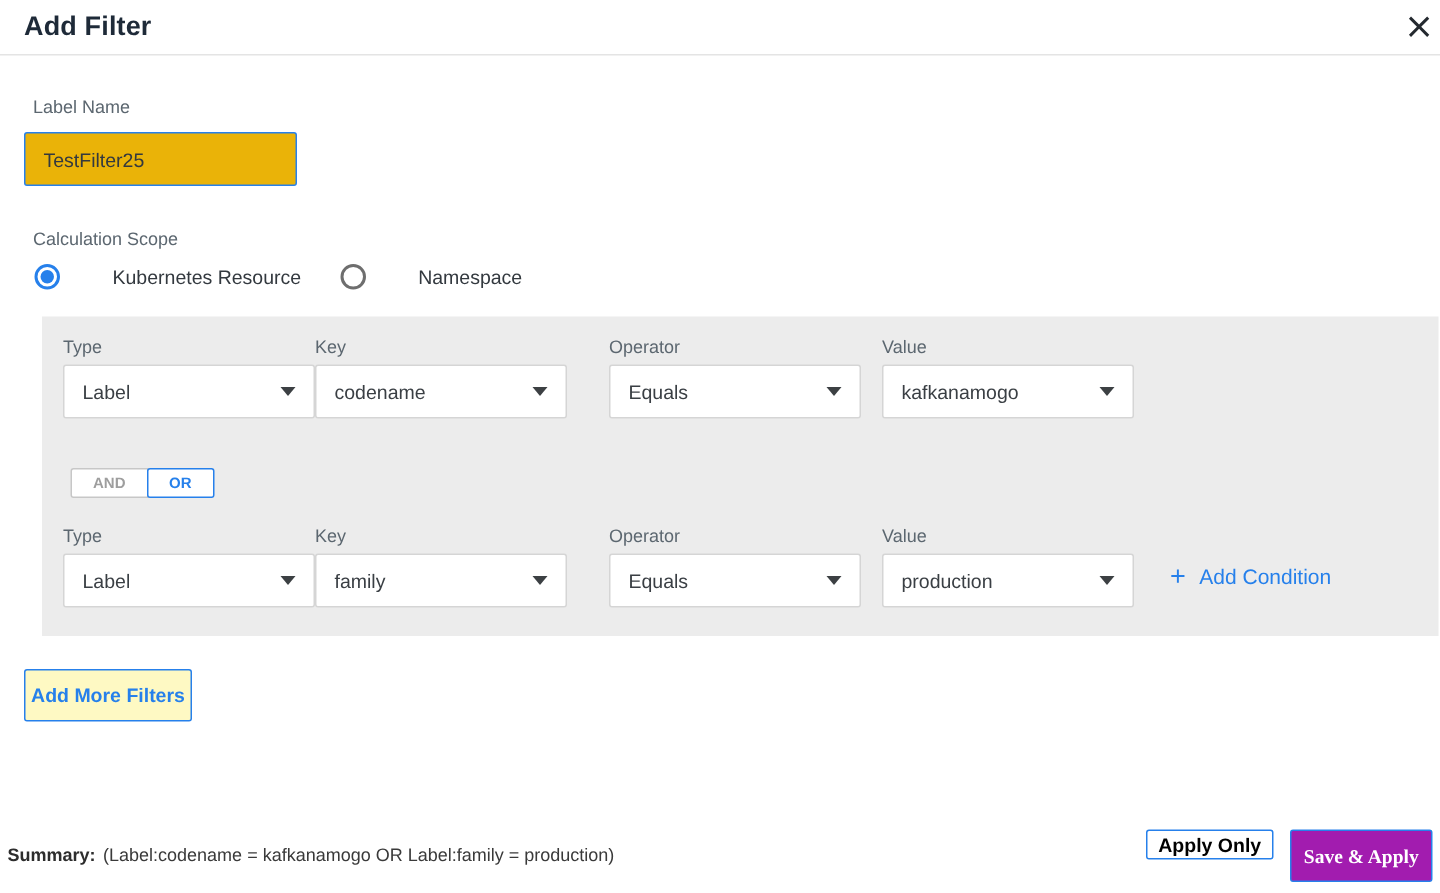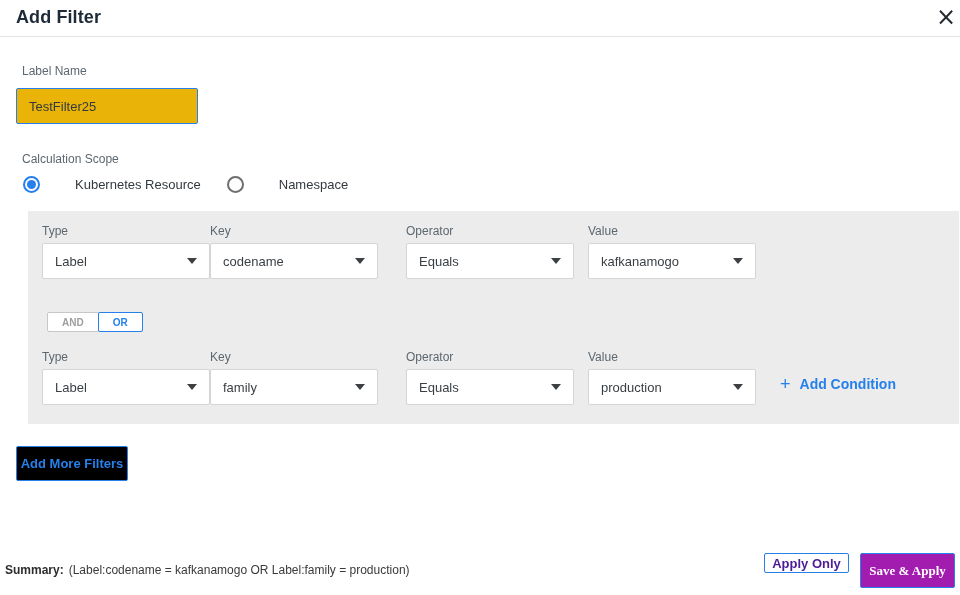--- a/index.html
+++ b/index.html
@@ -40,30 +40,30 @@
 
   
   .logic-toggle { position:absolute; left:19px; top:101px; display:flex; }
   .logic-btn { height:20px; min-width:29px; padding:0 14px; background:#fff; font-size:10px; font-weight:bold; display:flex; align-items:center; justify-content:center; cursor:pointer; }
   .logic-and { border:1px solid #c7c7c7; color:#9e9e9e; border-radius:2px 0 0 2px; }
   .logic-or { border:1.5px solid #2680eb; color:#2680eb; margin-left:-1px; border-radius:2px; }
 
   
   .add-condition { position:absolute; left:752px; top:164px; display:flex; align-items:center; cursor:pointer; }
   .plus-icon { font-size:18px; color:#2680eb; font-weight:normal; line-height:18px; }
-  .add-condition-text { margin-left:9px; font-size:14px; font-weight:bold; color:#2680eb;text-align:right; }
+  .add-condition-text { margin-left:9px; font-size:14px; font-weight:normal; color:#2680eb;text-align:right; }
 
   
-  .add-more-btn { position:absolute; left:16px; top:446px; width:112px; height:35px; background:#000000; border:1.5px solid #2680eb; border-radius:2px; color:#2680eb; font-size:13px; font-weight:bold; cursor:pointer; font-family:"Liberation Sans", sans-serif; }
+  .add-more-btn { position:absolute; left:16px; top:446px; width:112px; height:35px; background:#fef9c3; border:1.5px solid #2680eb; border-radius:2px; color:#2680eb; font-size:13px; font-weight:bold; cursor:pointer; font-family:"Liberation Sans", sans-serif; }
 
   
   .summary { position:absolute; left:5px; top:563px; font-size:12px; color:#3a3a3a; }
   .summary-label { font-weight:bold; color:#2d2d2d; }
   .summary-text { margin-left:5px; }
-  .apply-only-btn { position:absolute; left:764px; top:553px; width:85px; height:20px; background:#fff; border:1px solid #2680eb; border-radius:2px; color:#4c1d95; font-size:13px; font-weight:bold; cursor:pointer; font-family:"Liberation Sans", sans-serif; }
+  .apply-only-btn { position:absolute; left:764px; top:553px; width:85px; height:20px; background:#fff; border:1px solid #2680eb; border-radius:2px; color:#000000; font-size:13px; font-weight:bold; cursor:pointer; font-family:"Liberation Sans", sans-serif; }
   .save-apply-btn { position:absolute; left:860px; top:553px; width:95px; height:35px; background:#a21caf; border:1px solid #2680eb; border-radius:2px; color:#fff; font-size:13px; font-weight:bold; cursor:pointer; font-family:Liberation Serif, serif; }
 </style>
 </head>
 <body>
 
 <div class="dialog">
 
   <div class="title">Add Filter</div>
   <button class="close-btn">×</button>
   <div class="header-divider"></div>

